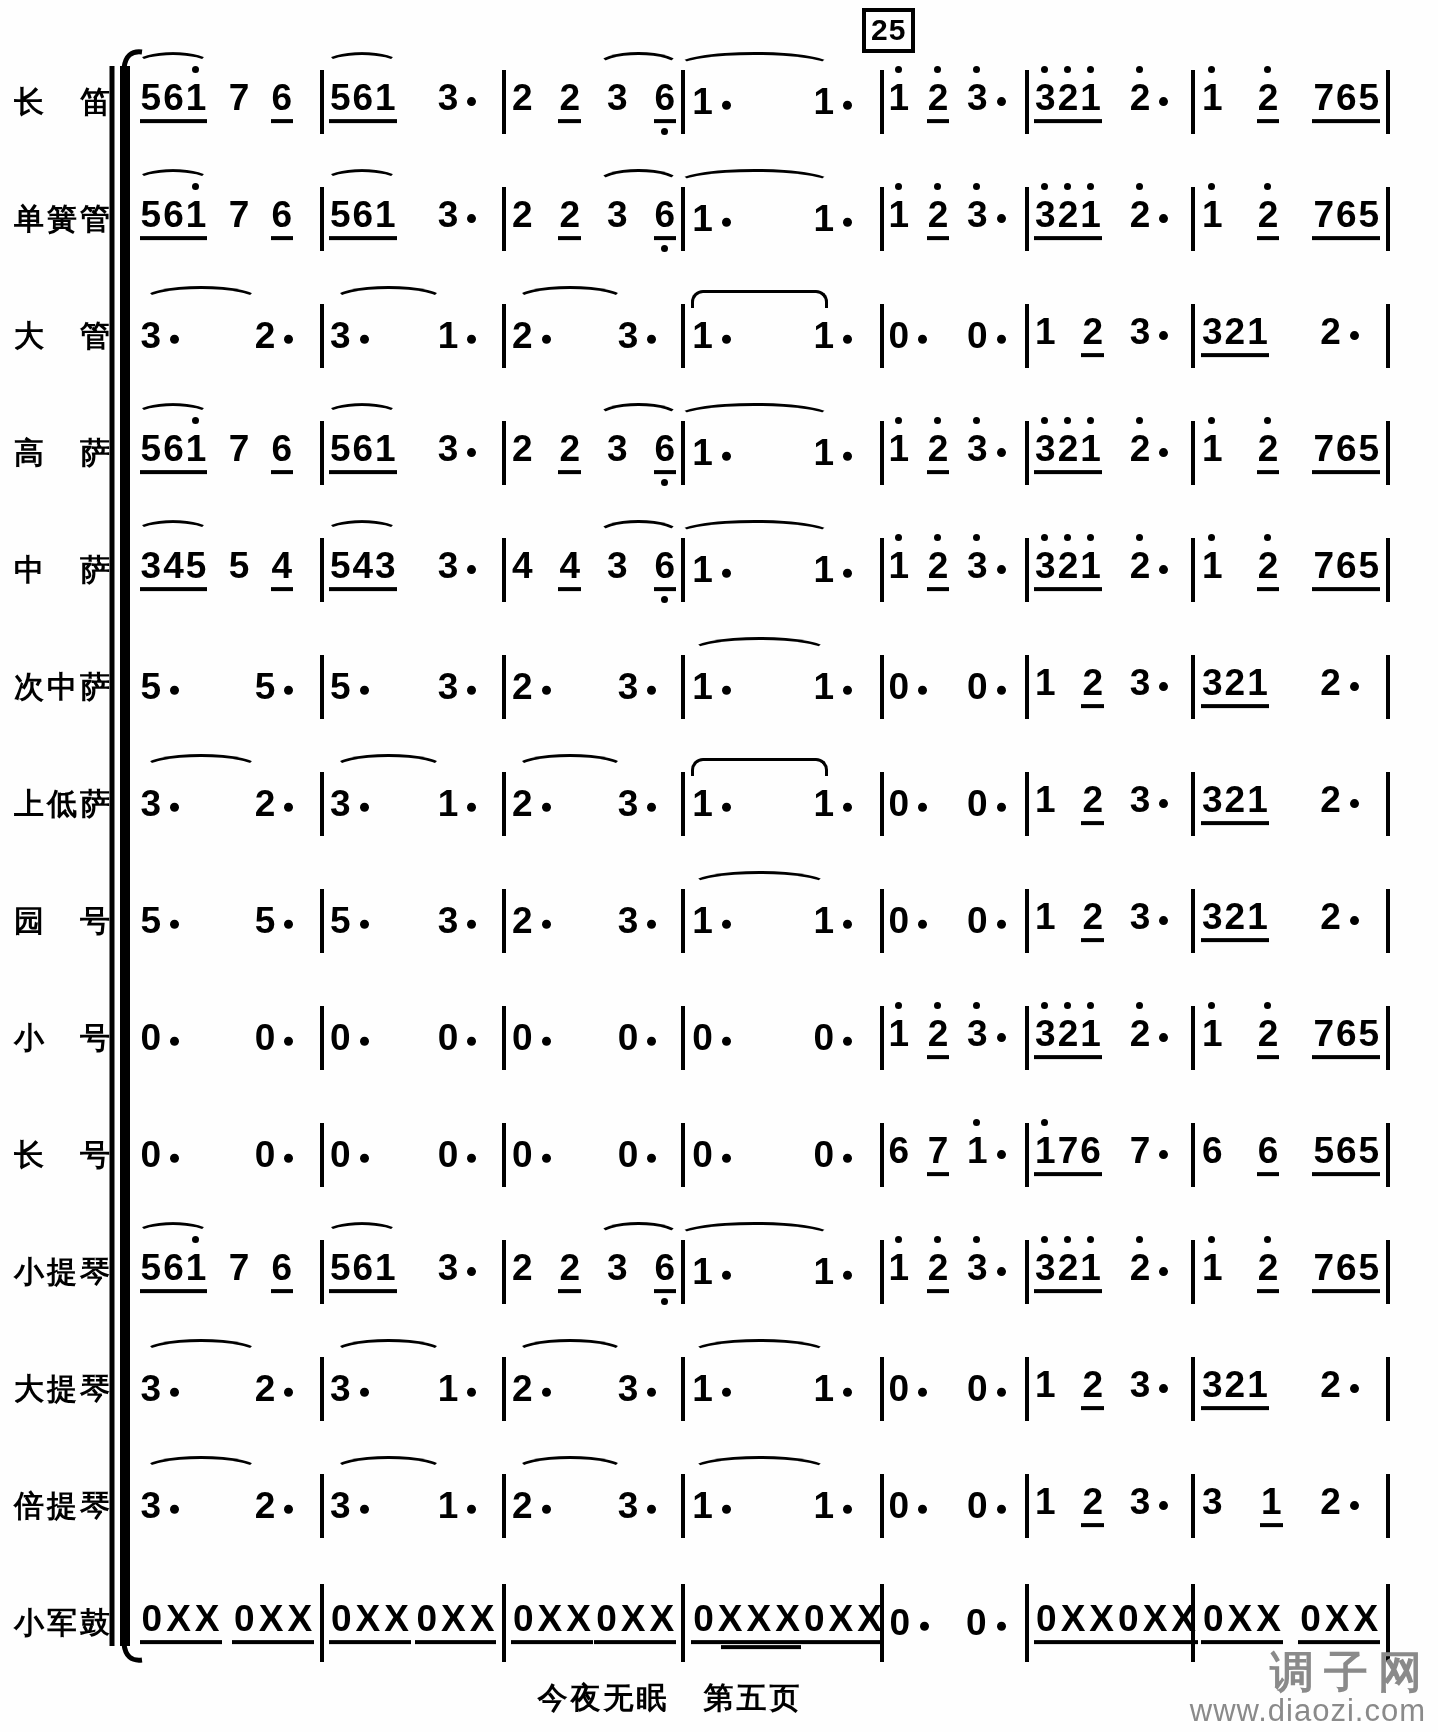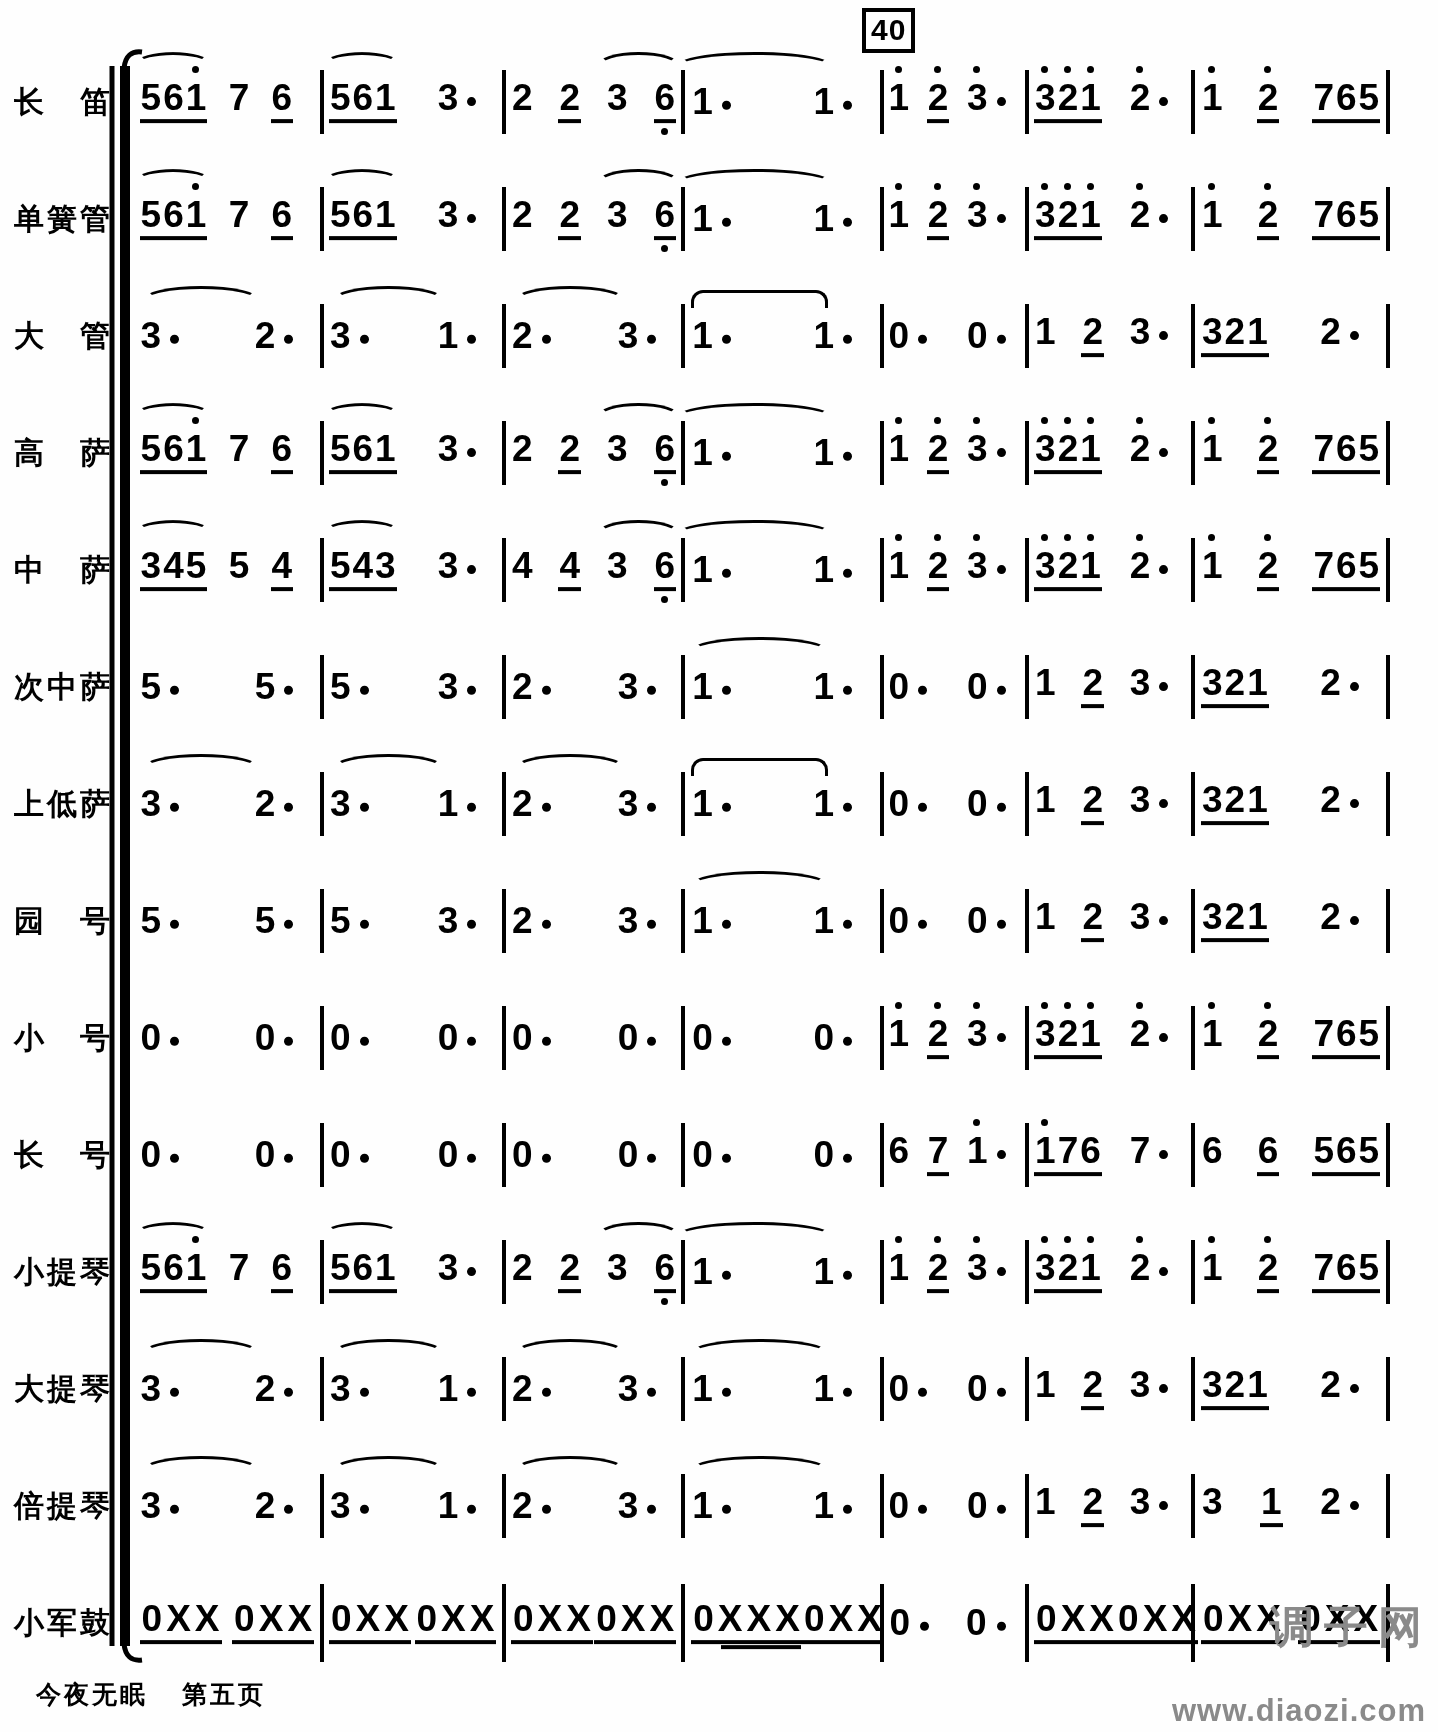--- a/index.html
+++ b/index.html
@@ -39,42 +39,42 @@
   .dot-above{position:absolute;left:50%;top:-13px;width:7px;height:7px;margin-left:-4px;border-radius:50%;background:#000;}
   .dot-below{position:absolute;left:50%;bottom:-19px;width:7px;height:7px;margin-left:-4px;border-radius:50%;background:#000;}
   .aug{display:inline-block;width:9px;height:9px;border-radius:50%;background:#000;margin-left:8px;transform:translateY(-4px);}
   .u2{position:absolute;left:27%;right:1%;bottom:-9px;height:4px;background:#000;}
   .grp-tie{position:absolute;left:-4%;right:-2%;top:-27px;height:15px;
     border:3px solid transparent;border-top-color:#000;border-radius:50%;}
   .arc{position:absolute;top:9px;height:22px;border:3px solid transparent;border-top-color:#000;border-radius:50%;}
   .arc.bracket{border:3px solid #000;border-bottom:none;border-radius:12px 12px 0 0;height:15px;top:13px;}
   
   .footer{
-    position:absolute;left:0;top:1678px;width:1340px;
-    font-size:25px;font-weight:bold;letter-spacing:3px;padding-left:36px;
+    position:absolute;left:0;top:1678px;width:1340px;text-align:center;
+    font-size:30px;font-weight:bold;letter-spacing:3px;
   }
   .footer .gap{display:inline-block;width:34px;}
   
   .wm{position:absolute;right:12px;bottom:4px;text-align:right;color:#8a8a8a;line-height:1.05;}
   .wm .l1{font-size:44px;font-weight:bold;letter-spacing:10px;margin-right:-6px;margin-top:28px;}
-  .wm .l2{font-size:31px;font-weight:bold;letter-spacing:1px;margin-top:45px;}
+  .wm .l2{font-size:31px;font-weight:normal;letter-spacing:1px;}
 </style>
 </head>
 <body>
 
 <div id="page">
 
   <svg class="sysline" width="46" height="1630" viewBox="0 0 46 1630">
     <path d="M14 20 V1600" stroke="#000" stroke-width="5" fill="none"></path>
     <path d="M27 20 V1600" stroke="#000" stroke-width="10" fill="none"></path>
     <path d="M26 22 Q28 4 44 6" stroke="#000" stroke-width="5" fill="none"></path>
     <path d="M26 1598 Q28 1616 44 1614" stroke="#000" stroke-width="5" fill="none"></path>
   </svg>
 
-  <div class="mnum">40</div>
+  <div class="mnum">25</div>
 
   <div id="rows">
       <div class="row">
         <div class="label">
           <span>长</span>
           <span>笛</span>
         </div>
         <div class="music">
           <div class="measure" style="flex-basis: 15.1%;">
             <div class="notes">

